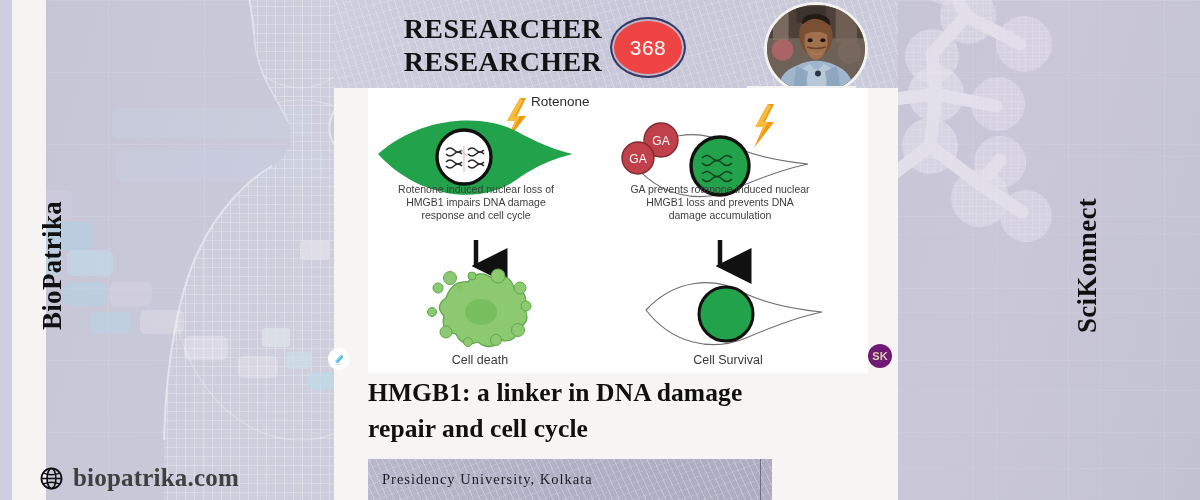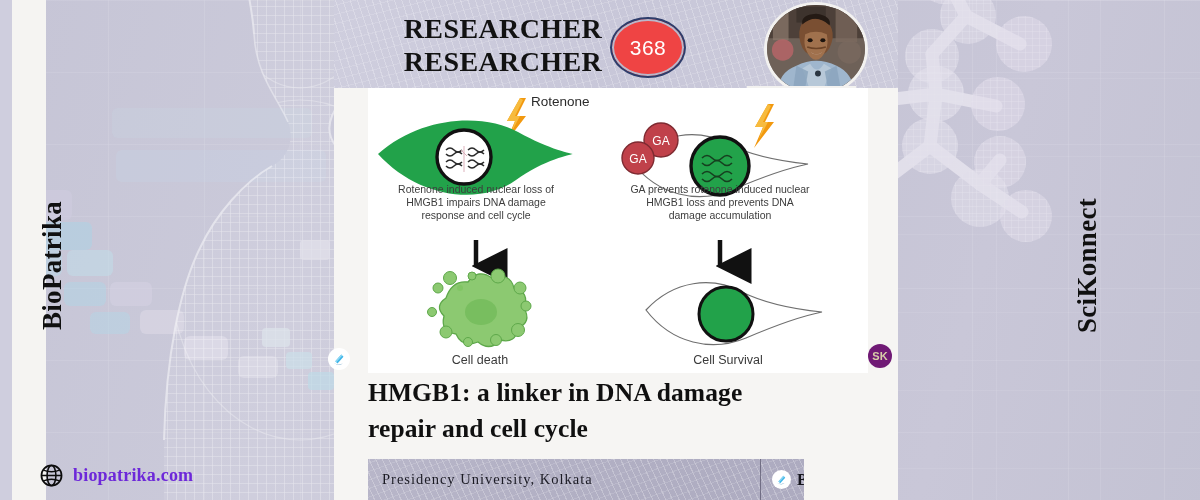--- a/index.html
+++ b/index.html
@@ -75,40 +75,40 @@
   
   .figure{position:absolute;left:356px;top:88px;width:500px;height:285px;background:#0f766e;}
   .figure svg{display:block;width:100%;height:100%;}
 
   
   .art-title{position:absolute;left:356px;top:375px;width:470px;
      font-family:"Liberation Serif", serif;font-weight:bold;font-size:25.5px;line-height:1.42;
      color:#101010;letter-spacing:.1px;}
 
   
-  .footer{position:absolute;left:356px;top:458px;width:436px;height:42px;
+  .footer{position:absolute;left:356px;top:458px;width:404px;height:42px;
      background:linear-gradient(100deg,#b8b6c9 0%,#b2b0c4 45%,#adabc0 100%);
      border-top:1px solid #f5f4f2;overflow:hidden;}
   .footer .mesh2{position:absolute;inset:0;opacity:.45;
      background-image:
        repeating-linear-gradient(65deg,rgba(255,255,255,.55) 0 1px,transparent 1px 6px),
        repeating-linear-gradient(-20deg,rgba(255,255,255,.30) 0 1px,transparent 1px 8px);}
   .affil{position:absolute;left:14px;top:12px;font-family:"Liberation Serif", serif;
      font-size:14.5px;letter-spacing:1px;color:#1b1b24;}
   .fdiv{position:absolute;left:392px;top:0;width:1px;height:42px;background:#55536a;opacity:.7;}
   .fbrand{position:absolute;left:404px;top:11px;display:flex;align-items:center;gap:6px;}
   .fbrand-ic{width:19px;height:19px;border-radius:50%;background:#fff;
      display:flex;align-items:center;justify-content:center;}
   .fbrand-ic svg{width:15px;height:15px;}
   .fbrand-tx{font-family:"Liberation Serif", serif;font-weight:bold;font-size:16px;color:#16161e;letter-spacing:.3px;}
 
   
   .watermark{position:absolute;left:28px;top:464px;display:flex;align-items:center;gap:10px;}
   .globe{width:23px;height:23px;}
-  .wm-text{font-family:"Liberation Serif", serif;font-weight:bold;font-size:18px;color:#6d28d9;letter-spacing:.2px;}
+  .wm-text{font-family:"Liberation Serif", serif;font-weight:bold;font-size:25px;color:#404040;letter-spacing:.2px;}
 </style>
 </head>
 <body>
 
 <div id="stage">
 
   <div class="bg-base"></div>
   <div class="bg-grid"></div>
   <div class="grid-right"></div>
 

